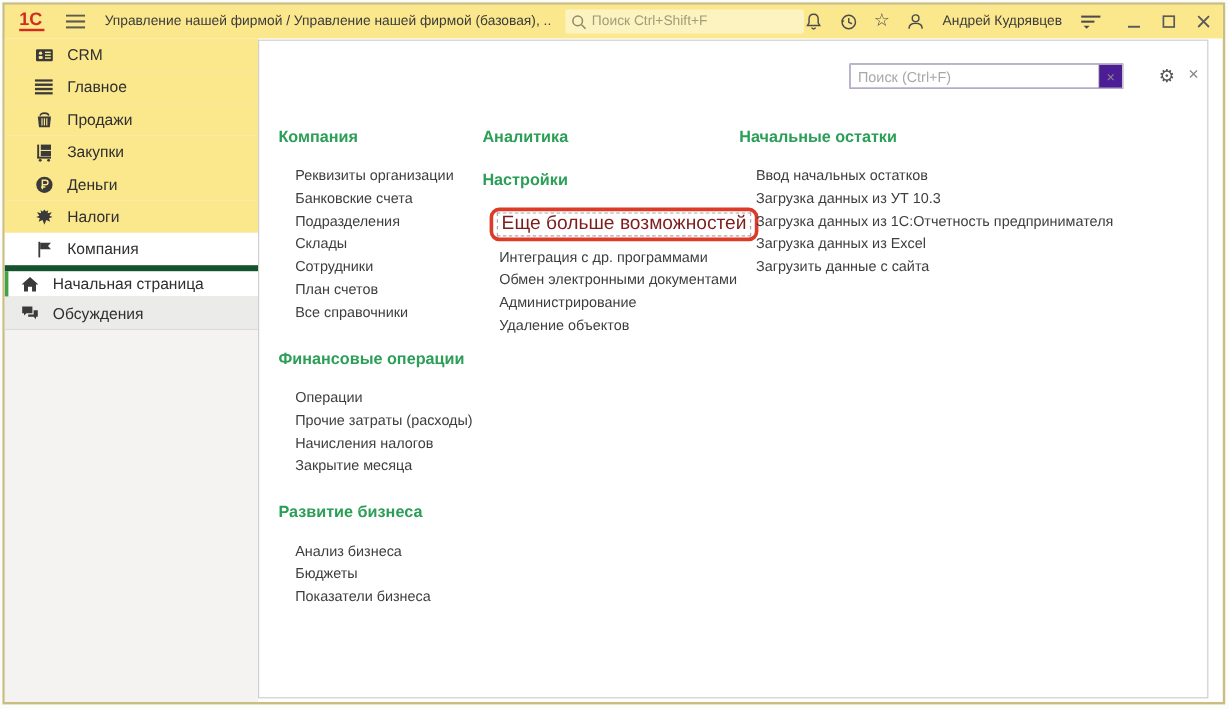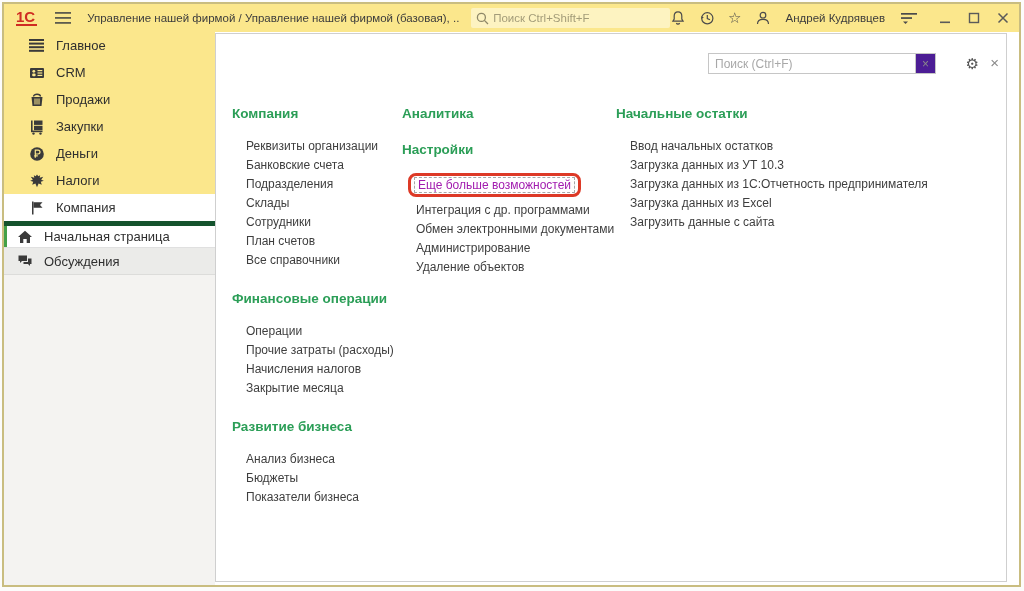--- a/index.html
+++ b/index.html
@@ -65,21 +65,21 @@
   .group h3 { font-size:13.5px; font-weight:bold; color:#2b9e57; margin:0 0 11px 0;
     white-space:nowrap; }
   .group ul { list-style:none; padding-left:14px;margin-top:16px; }
   .group li { position:relative; font-size:12px; color:#3e3e3e; line-height:19px;
     cursor:pointer; white-space:nowrap; }
   .star-marker { position:absolute; left:-16px; top:0; color:#f2a53d; font-size:12px; }
   li.hl-row { line-height:normal; margin:3px 0 4px -8px; }
   .hl-box { display:inline-block; border:3px solid #dd3a27; border-radius:8px;
     padding:1px 3px; }
   .hl-inner { display:inline-block; border:1px dashed #a8a8a8; padding:0 3px;
-    font-size:12px; color:#a21caf; }
+    font-size:16px; color:#7f1d1d; }
 </style>
 </head>
 <body>
 
 <div class="window">
 
   <div class="titlebar">
     <span class="logo">1С</span>
     <span class="tb-burger icon-btn">
       <svg width="16" height="12" viewBox="0 0 16 12">
@@ -145,47 +145,47 @@
         </span>
       </span>
     </span>
   </div>
 
   <div class="app">
 
     <div class="sidebar">
       <div class="side-item yellow">
         <span class="sicon">
+            <svg width="16" height="16" viewBox="0 0 16 16">
+              <rect x="1" y="3" width="14" height="10" rx="1" fill="#3a3a3a"></rect>
+              <circle cx="4.8" cy="6.3" r="1.4" fill="#fbe78c"></circle>
+              <rect x="3.2" y="8.6" width="3.4" height="2.6" rx="1" fill="#fbe78c"></rect>
+              <rect x="8.5" y="5" width="4.8" height="1.2" fill="#fbe78c"></rect>
+              <rect x="8.5" y="7.4" width="4.8" height="1.2" fill="#fbe78c"></rect>
+              <rect x="8.5" y="9.8" width="4.8" height="1.2" fill="#fbe78c"></rect>
+            </svg>
+          </span>
+        <span>CRM</span>
+      </div>
+      <div class="side-item yellow">
+        <span class="sicon">
             <svg width="15" height="13" viewBox="0 0 15 13">
               <g fill="#3a3a3a">
                 <rect y="0" width="15" height="2"></rect>
                 <rect y="3.6" width="15" height="2"></rect>
                 <rect y="7.2" width="15" height="2"></rect>
                 <rect y="10.8" width="15" height="2"></rect>
               </g>
             </svg>
           </span>
         <span>Главное</span>
       </div>
       <div class="side-item yellow">
         <span class="sicon">
             <svg width="16" height="16" viewBox="0 0 16 16">
-              <rect x="1" y="3" width="14" height="10" rx="1" fill="#3a3a3a"></rect>
-              <circle cx="4.8" cy="6.3" r="1.4" fill="#fbe78c"></circle>
-              <rect x="3.2" y="8.6" width="3.4" height="2.6" rx="1" fill="#fbe78c"></rect>
-              <rect x="8.5" y="5" width="4.8" height="1.2" fill="#fbe78c"></rect>
-              <rect x="8.5" y="7.4" width="4.8" height="1.2" fill="#fbe78c"></rect>
-              <rect x="8.5" y="9.8" width="4.8" height="1.2" fill="#fbe78c"></rect>
-            </svg>
-          </span>
-        <span>CRM</span>
-      </div>
-      <div class="side-item yellow">
-        <span class="sicon">
-            <svg width="16" height="16" viewBox="0 0 16 16">
               <path d="M4.5 4.5 C4.5 1.5 11.5 1.5 11.5 4.5" fill="none" stroke="#3a3a3a" stroke-width="1.3"></path>
               <path d="M2.5 5 L13.5 5 L12.5 14 L3.5 14 Z" fill="#3a3a3a"></path>
               <g stroke="#fbe78c" stroke-width="1">
                 <line x1="6" y1="6.5" x2="6" y2="12.5"></line>
                 <line x1="8" y1="6.5" x2="8" y2="12.5"></line>
                 <line x1="10" y1="6.5" x2="10" y2="12.5"></line>
               </g>
             </svg>
           </span>
         <span>Продажи</span>

